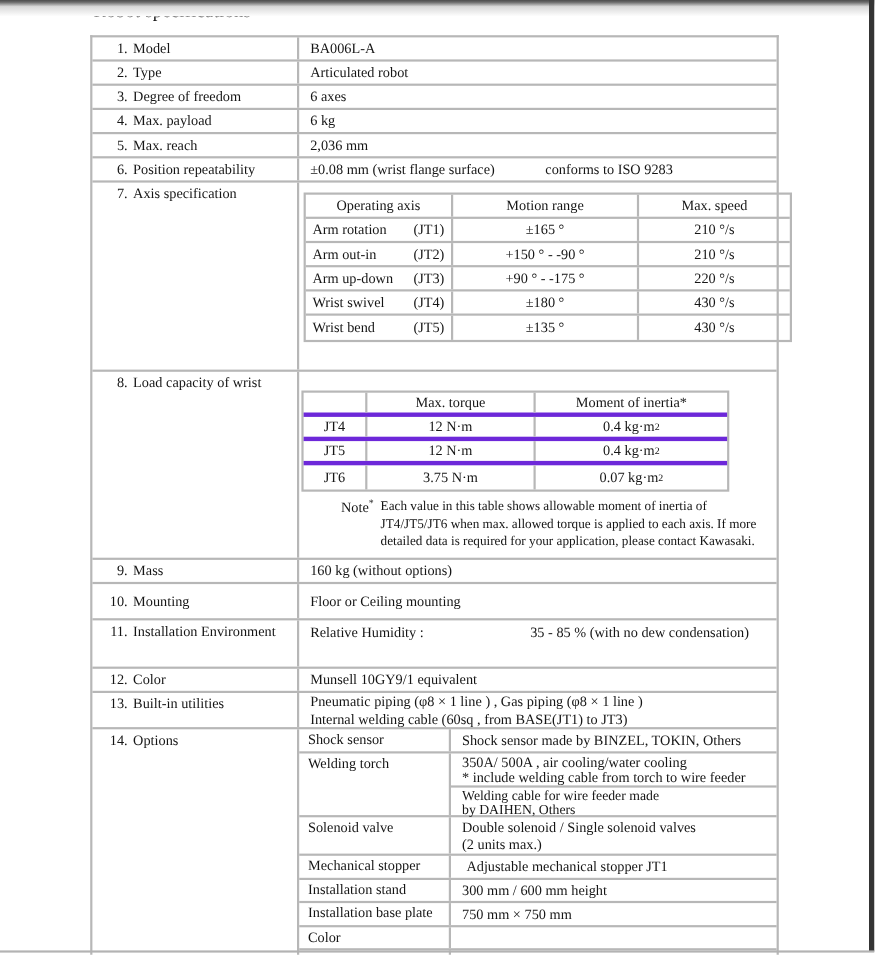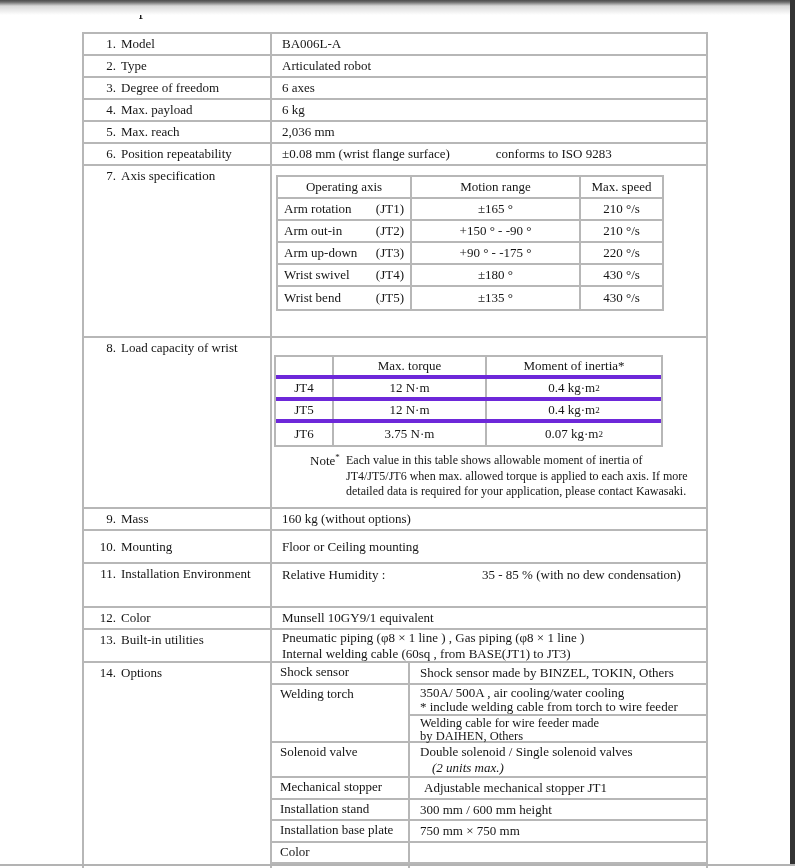--- a/index.html
+++ b/index.html
@@ -43,21 +43,21 @@
     display: flex; align-items: center; padding-left: 8px;
   }
   .va-top .lcell { align-items: flex-start; padding-top: 2px; }
   .num { flex: 0 0 24px; width: 24px; text-align: right; margin-right: 5px; display: inline-block; }
   .vcell { flex: 1; display: flex; align-items: center; padding-left: 10px; }
   .vcell.col { flex-direction: column; align-items: flex-start; justify-content: center; line-height: 15.5px; }
   .vcell.p0 { padding: 0; display: block; }
   .gap46 { margin-left: 46px; }
 
   
-  .axis-table { margin: 9px 0 16px 4px; width: 388px; border: 2px solid #b7b7b7; }
+  .axis-table { margin: 9px 0 16px 4px; width: 444px; border: 2px solid #b7b7b7; }
   .ax-row { display: flex; height: 22px; border-bottom: 2px solid #b7b7b7; }
   .ax-row:last-child { border-bottom: none; }
   .ax-c1 { flex: 0 0 134px; border-right: 2px solid #b7b7b7; display: flex; justify-content: space-between; align-items: center; padding: 0 6px; }
   .ax-c2 { flex: 0 0 169px; border-right: 2px solid #b7b7b7; display: flex; justify-content: center; align-items: center; }
   .ax-c3 { flex: 1; display: flex; justify-content: center; align-items: center; }
   .ax-head .ax-c1 { justify-content: center; }
 
   
   .load-table { margin: 17px 0 0 2px; width: 389px; border: 2px solid #b7b7b7; }
   .ld-row { display: flex; height: 22px; border-bottom: 4px solid #6d28d9; }
@@ -78,21 +78,21 @@
 
   
   .opt-row { display: flex; border-bottom: 2px solid #b7b7b7; }
   .opt-row.last { border-bottom: none; }
   .opt-label { flex: 0 0 138px; width: 138px; border-right: 2px solid #b7b7b7; padding: 1px 4px 0 8px; }
   .opt-val { flex: 1; padding: 1px 4px 0 10px; line-height: 17px; }
   .opt-val.split { padding: 0; display: flex; flex-direction: column; }
   .opt-sub1 { height: 31px; border-bottom: 2px solid #b7b7b7; padding: 1px 4px 0 10px; line-height: 14.5px; }
   .opt-sub2 { height: 27px; padding: 1px 4px 0 10px; line-height: 12.5px; font-size: 12.5px; }
   .oh22 { height: 22px; } .oh21 { height: 21px; } .oh58 { height: 58px; } .oh35 { height: 35px; }
-  .sol-line2 { margin-left: 12px; font-style: italic; }
+  .sol-line2 { margin-left: 0; }
   .stopper-val { padding-left: 14px; }
   .two-line { display: flex; flex-direction: column; justify-content: center; }
 </style>
 </head>
 <body>
 
 <div class="top-shade"></div>
 <div class="right-edge"></div>
 <div class="bottom-edge"></div>
 

